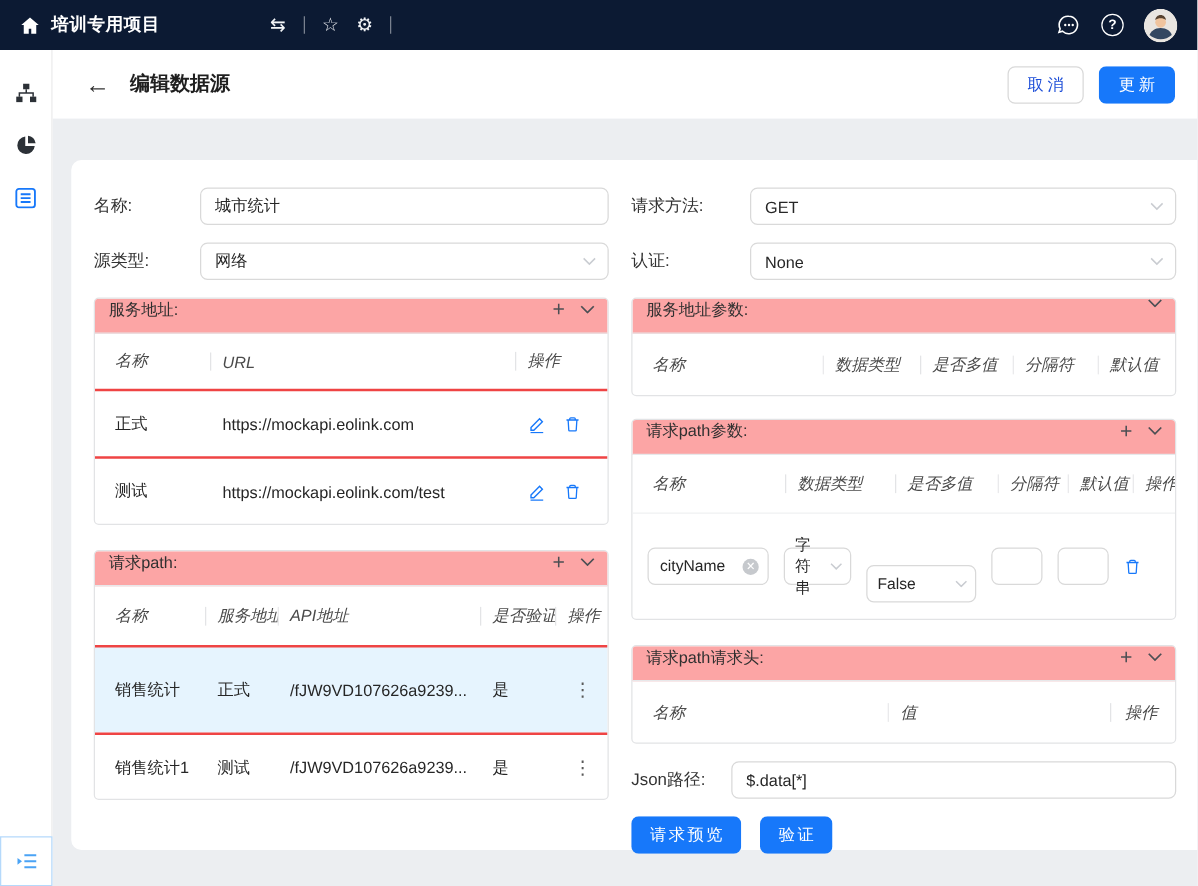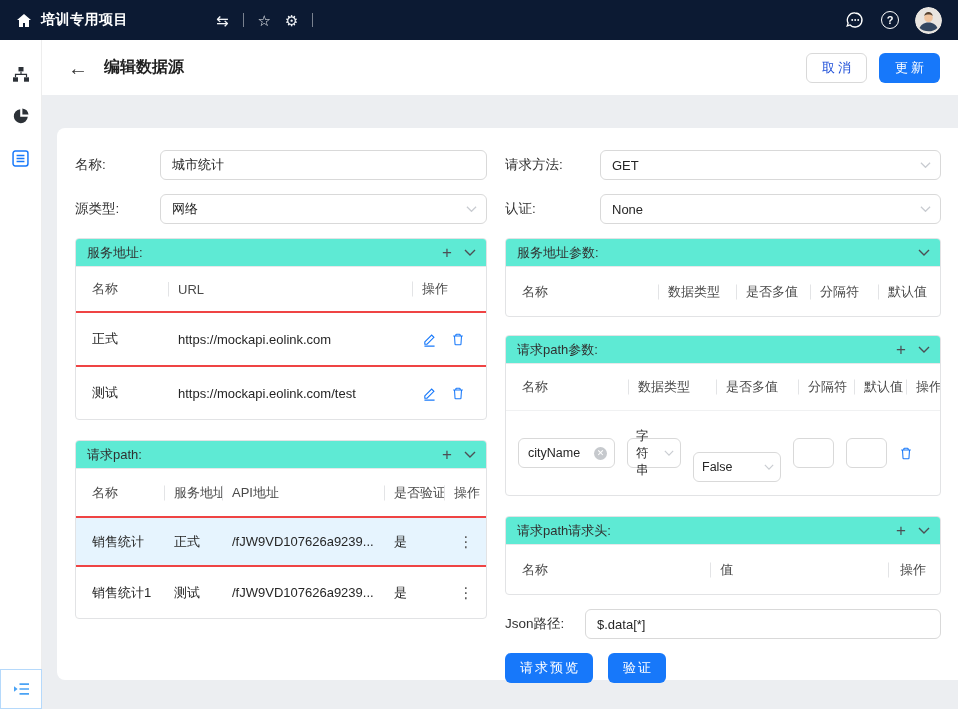--- a/index.html
+++ b/index.html
@@ -49,27 +49,27 @@
   .col-right .form-row .lbl { width:95px; }
   .ctl { position:relative; flex:1; min-width:0; }
   .ctl input, .select-box { width:100%; height:30px; border:1px solid #d9d9d9; border-radius:6px;
     padding:0 26px 0 11px; font-size:13px; color:#262626; background:#fff;
     font-family:Liberation Sans, sans-serif; display:flex; align-items:center; cursor:pointer; }
   .ctl input { padding-right:11px; cursor:text; outline:none; }
   .chev { position:absolute; right:10px; top:50%; transform:translateY(-50%); color:#c9ccd1; display:flex; }
 
   
   .panel { border:1px solid #e2e3e5; border-radius:4px; margin-bottom:20px; overflow:hidden; background:#fff; }
-  .panel-header { height:28px; background:#5eead4; border-bottom:1px solid #e7e8ea;
-    display:flex; align-items:center; padding:0 10px 0 11px; color:#303030; font-size:13px;gap:35px; }
+  .panel-header { height:28px; background:#fca5a5; border-bottom:1px solid #e7e8ea;
+    display:flex; align-items:flex-start; padding:0 10px 0 11px; color:#303030; font-size:13px;gap:35px; }
   .ph-actions { margin-left:auto; display:flex; align-items:center; gap:12px; color:#4c4f54; }
   .ph-plus { font-size:17px; line-height:1; cursor:pointer; font-weight:400; }
   .ph-chev { cursor:pointer; display:flex; color:#4c4f54; }
 
-  .thead { display:grid; align-items:center; height:44px; color:#4a4a4a; }
+  .thead { display:grid; align-items:center; height:44px; color:#4a4a4a;font-style:italic; }
   .thead .cell { position:relative; padding:0 8px 0 10px; white-space:nowrap; overflow:hidden; }
   .thead .cell:first-child { padding-left:16px; }
   .thead .cell:not(:first-child)::before { content:""; position:absolute; left:0; top:50%;
     transform:translateY(-50%); width:1px; height:15px; background:#e3e4e6; }
   .trow { display:grid; align-items:center; height:54px; border-top:2px solid #ef4444; }
   .trow .cell { padding:0 8px 0 10px; white-space:nowrap; overflow:hidden; text-overflow:clip; }
   .trow .cell:first-child { padding-left:16px; }
   .trow.selected { background:#e6f4fe; }
 
   .sa-grid { grid-template-columns:92px 1fr 74px; }
@@ -271,21 +271,21 @@
                 </span>
               </span>
             </div>
             <div class="thead rp-grid" style="height:47px">
               <span class="cell">名称</span>
               <span class="cell">服务地址</span>
               <span class="cell">API地址</span>
               <span class="cell">是否验证</span>
               <span class="cell">操作</span>
             </div>
-            <div class="trow rp-grid selected" style="height:49px">
+            <div class="trow rp-grid selected" style="height:70px">
               <span class="cell">销售统计</span>
               <span class="cell">正式</span>
               <span class="cell">/fJW9VD107626a9239...</span>
               <span class="cell">是</span>
               <span class="cell dots">⋮</span>
             </div>
             <div class="trow rp-grid" style="height:53px">
               <span class="cell">销售统计1</span>
               <span class="cell">测试</span>
               <span class="cell">/fJW9VD107626a9239...</span>

